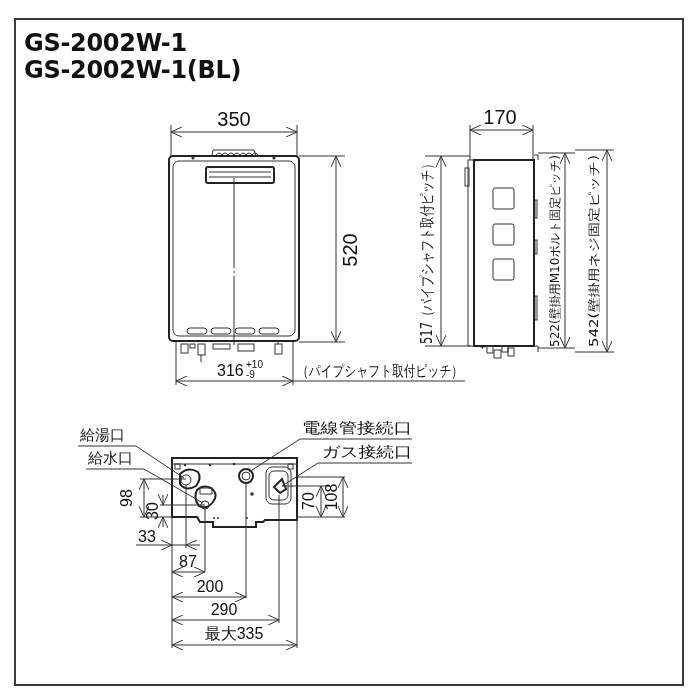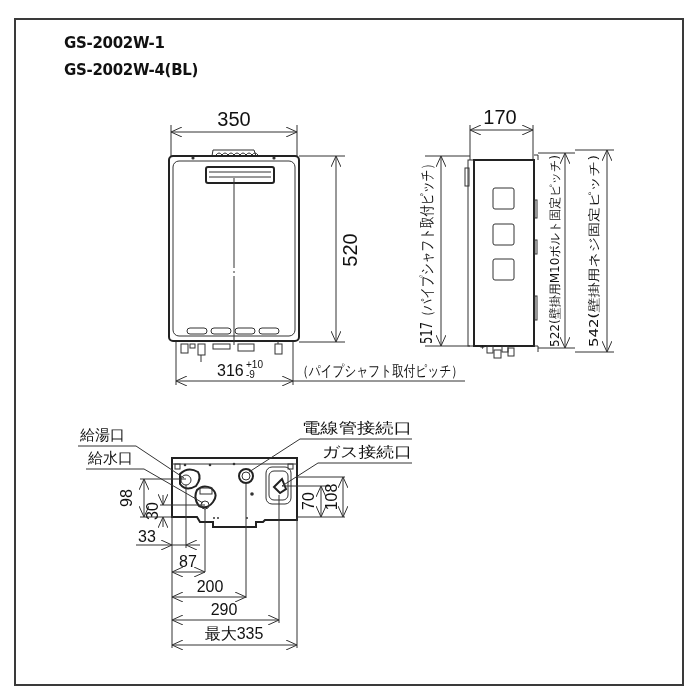--- a/index.html
+++ b/index.html
@@ -1,40 +1,40 @@
 <!DOCTYPE html>
 <html><head>
 <meta charset="utf-8">
 <style>
   html, body { margin: 0; padding: 0; background: #ffffff; }
   body { width: 700px; height: 700px; position: relative; overflow: hidden;
          font-family: "Liberation Sans", "DejaVu Sans", sans-serif; }
   .frame { position: absolute; left: 14px; top: 18px; width: 670px; height: 668px;
            border: 2px solid #3a3a3a; box-sizing: border-box; background: #fff; }
   .titles { position: absolute; left: 24px; top: 30px; }
-  .title { font-family: "DejaVu Sans", sans-serif; font-weight: bold; font-size: 15px;
-           line-height: 27px; color: #111; letter-spacing: -0.3px; margin-left: 40px; }
+  .title { font-family: "DejaVu Sans", sans-serif; font-weight: bold; font-size: 24px;
+           line-height: 27px; color: #111; letter-spacing: -0.3px; }
   svg { position: absolute; left: 0; top: 0; }
   svg text { font-family: "Liberation Sans", "DejaVu Sans", sans-serif; fill: #111; }
   .dim { font-size: 20px; }
   .dim-sm { font-size: 16px; }
   .jp { font-family: "DejaVu Sans", sans-serif; font-size: 15px; }
   .jp-sm { font-family: "DejaVu Sans", sans-serif; font-size: 12px; }
   .ln { stroke: #333; stroke-width: 1; fill: none; }
   .thk { stroke: #222; stroke-width: 2; fill: none; }
   .body-fill { fill: #fff; stroke: #222; stroke-width: 2; }
 </style>
 </head>
 <body>
 
 <div class="frame"></div>
 
 <div class="titles">
   <div class="title">GS-2002W-1</div>
-  <div class="title">GS-2002W-4(BL)</div>
+  <div class="title">GS-2002W-1(BL)</div>
 </div>
 
 <svg width="700" height="700" viewBox="0 0 700 700">
   <defs>
     <marker id="ar" viewBox="0 0 12 10" refX="11" refY="5" markerWidth="12" markerHeight="10" orient="auto-start-reverse" markerUnits="userSpaceOnUse">
       <path d="M0,0 L11,5 L0,10" fill="none" stroke="#333" stroke-width="1"></path>
     </marker>
   </defs>
 
   <g>

